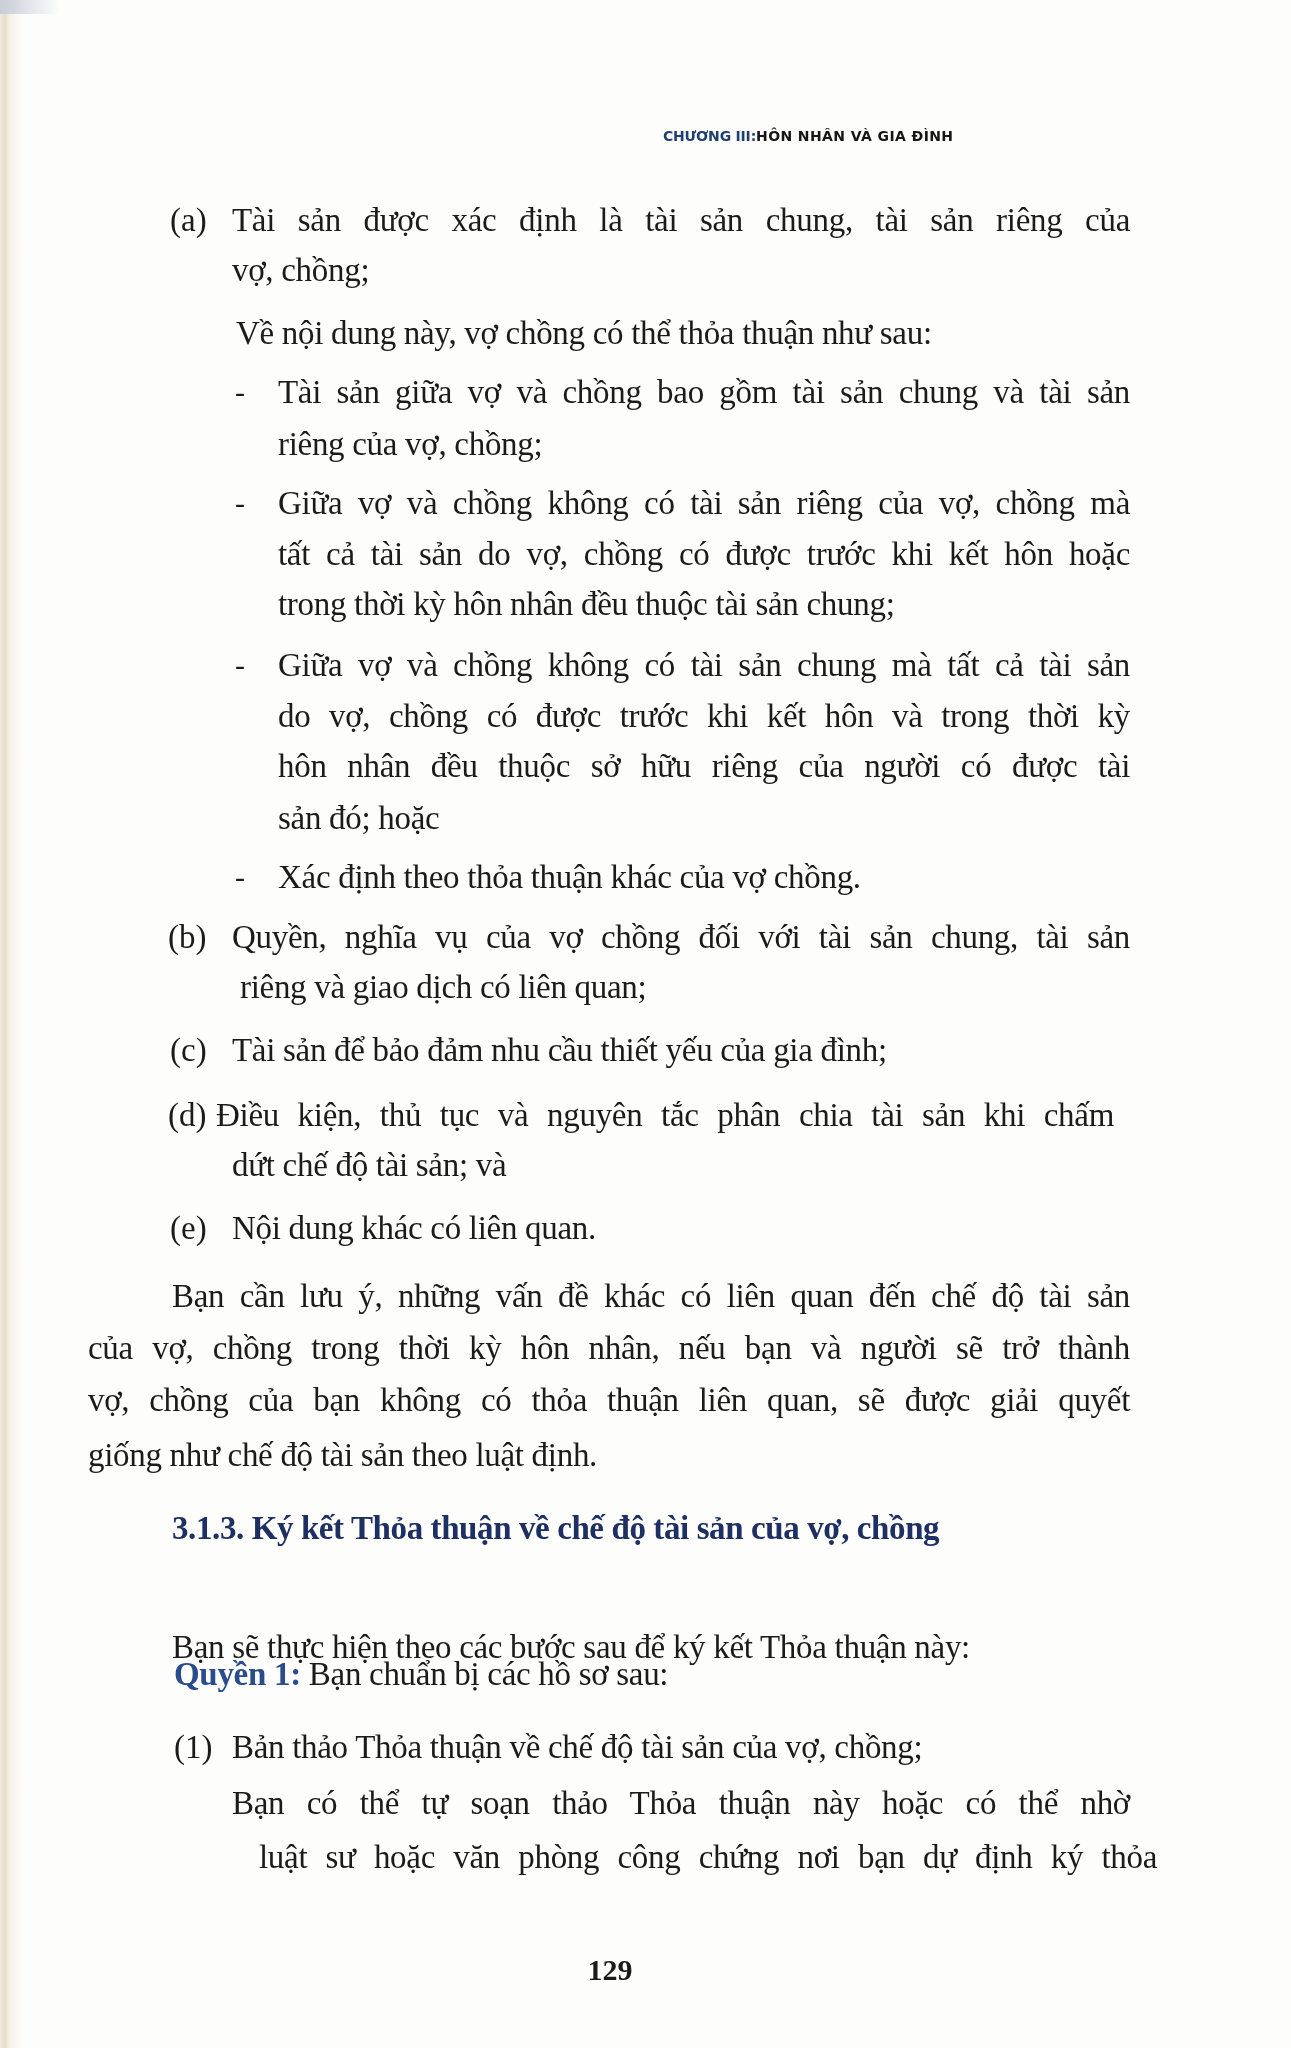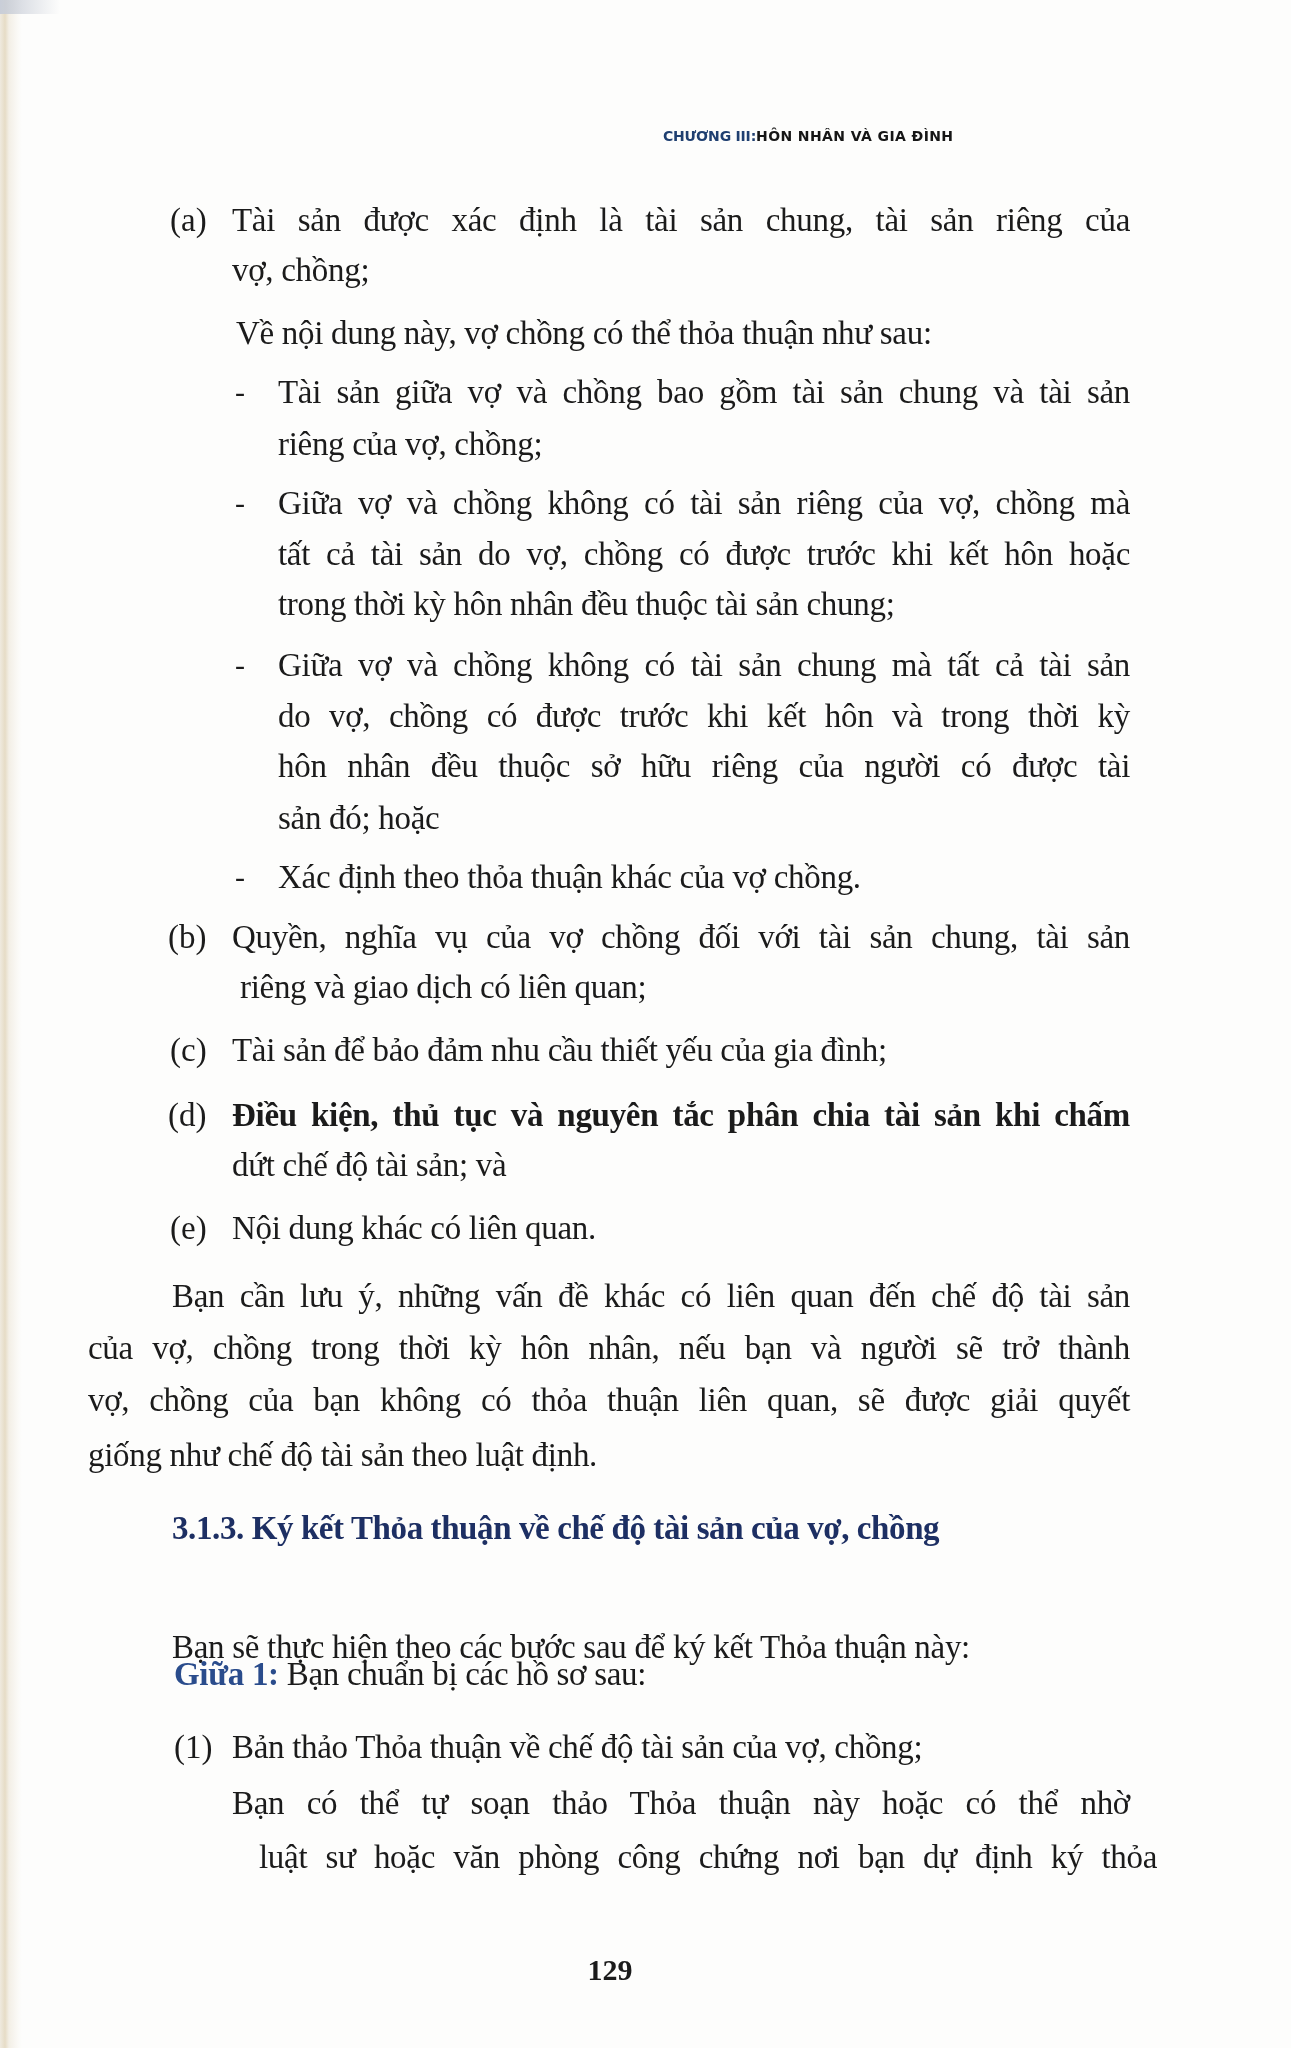--- a/index.html
+++ b/index.html
@@ -85,42 +85,42 @@
   <div class="line last" style="left:240px; top:967px; width:898px;">riêng và giao dịch có liên quan;</div>
 </div>
 
 <div>
   <span class="label" style="left:170px; top:1030px;">(c)</span>
   <div class="line last" style="left:232px; top:1030px; width:898px;">Tài sản để bảo đảm nhu cầu thiết yếu của gia đình;</div>
 </div>
 
 <div>
   <span class="label" style="left:168px; top:1095px;">(d)</span>
-  <div class="line" style="left:232px; top:1095px; width:898px;font-weight:bold;">Điều kiện, thủ tục và nguyên tắc phân chia tài sản khi chấm</div>
+  <div class="line" style="left:216px; top:1095px; width:898px;">Điều kiện, thủ tục và nguyên tắc phân chia tài sản khi chấm</div>
   <div class="line last" style="left:232px; top:1145px; width:898px;">dứt chế độ tài sản; và</div>
 </div>
 
 <div>
   <span class="label" style="left:170px; top:1208px;">(e)</span>
   <div class="line last" style="left:232px; top:1208px; width:898px;">Nội dung khác có liên quan.</div>
 </div>
 
 <div>
   <div class="line" style="left:172px; top:1276px; width:958px;">Bạn cần lưu ý, những vấn đề khác có liên quan đến chế độ tài sản</div>
   <div class="line" style="left:88px; top:1328px; width:1042px;">của vợ, chồng trong thời kỳ hôn nhân, nếu bạn và người sẽ trở thành</div>
   <div class="line" style="left:88px; top:1380px; width:1042px;">vợ, chồng của bạn không có thỏa thuận liên quan, sẽ được giải quyết</div>
   <div class="line last" style="left:88px; top:1435px; width:1042px;">giống như chế độ tài sản theo luật định.</div>
 </div>
 
 <div class="heading" style="left:172px; top:1506px;">3.1.3. Ký kết Thỏa thuận về chế độ tài sản của vợ, chồng</div>
 
 <div class="line last" style="left:172px; top:1583px; width:958px;margin-top:44px;">Bạn sẽ thực hiện theo các bước sau để ký kết Thỏa thuận này:</div>
 
 <div class="line last" style="left:174px; top:1654px; width:900px;">
-  <span class="step-label">Giữa 1:</span><span> Bạn chuẩn bị các hồ sơ sau:</span>
+  <span class="step-label">Quyền 1:</span><span> Bạn chuẩn bị các hồ sơ sau:</span>
 </div>
 
 <div>
   <span class="label" style="left:174px; top:1727px;">(1)</span>
   <div class="line last" style="left:232px; top:1727px; width:898px;">Bản thảo Thỏa thuận về chế độ tài sản của vợ, chồng;</div>
   <div class="line" style="left:232px; top:1783px; width:898px;">Bạn có thể tự soạn thảo Thỏa thuận này hoặc có thể nhờ</div>
   <div class="line" style="left:232px; top:1837px; width:898px;margin-left:27px;">luật sư hoặc văn phòng công chứng nơi bạn dự định ký thỏa</div>
 </div>
 
 <div class="page-number">129</div>

